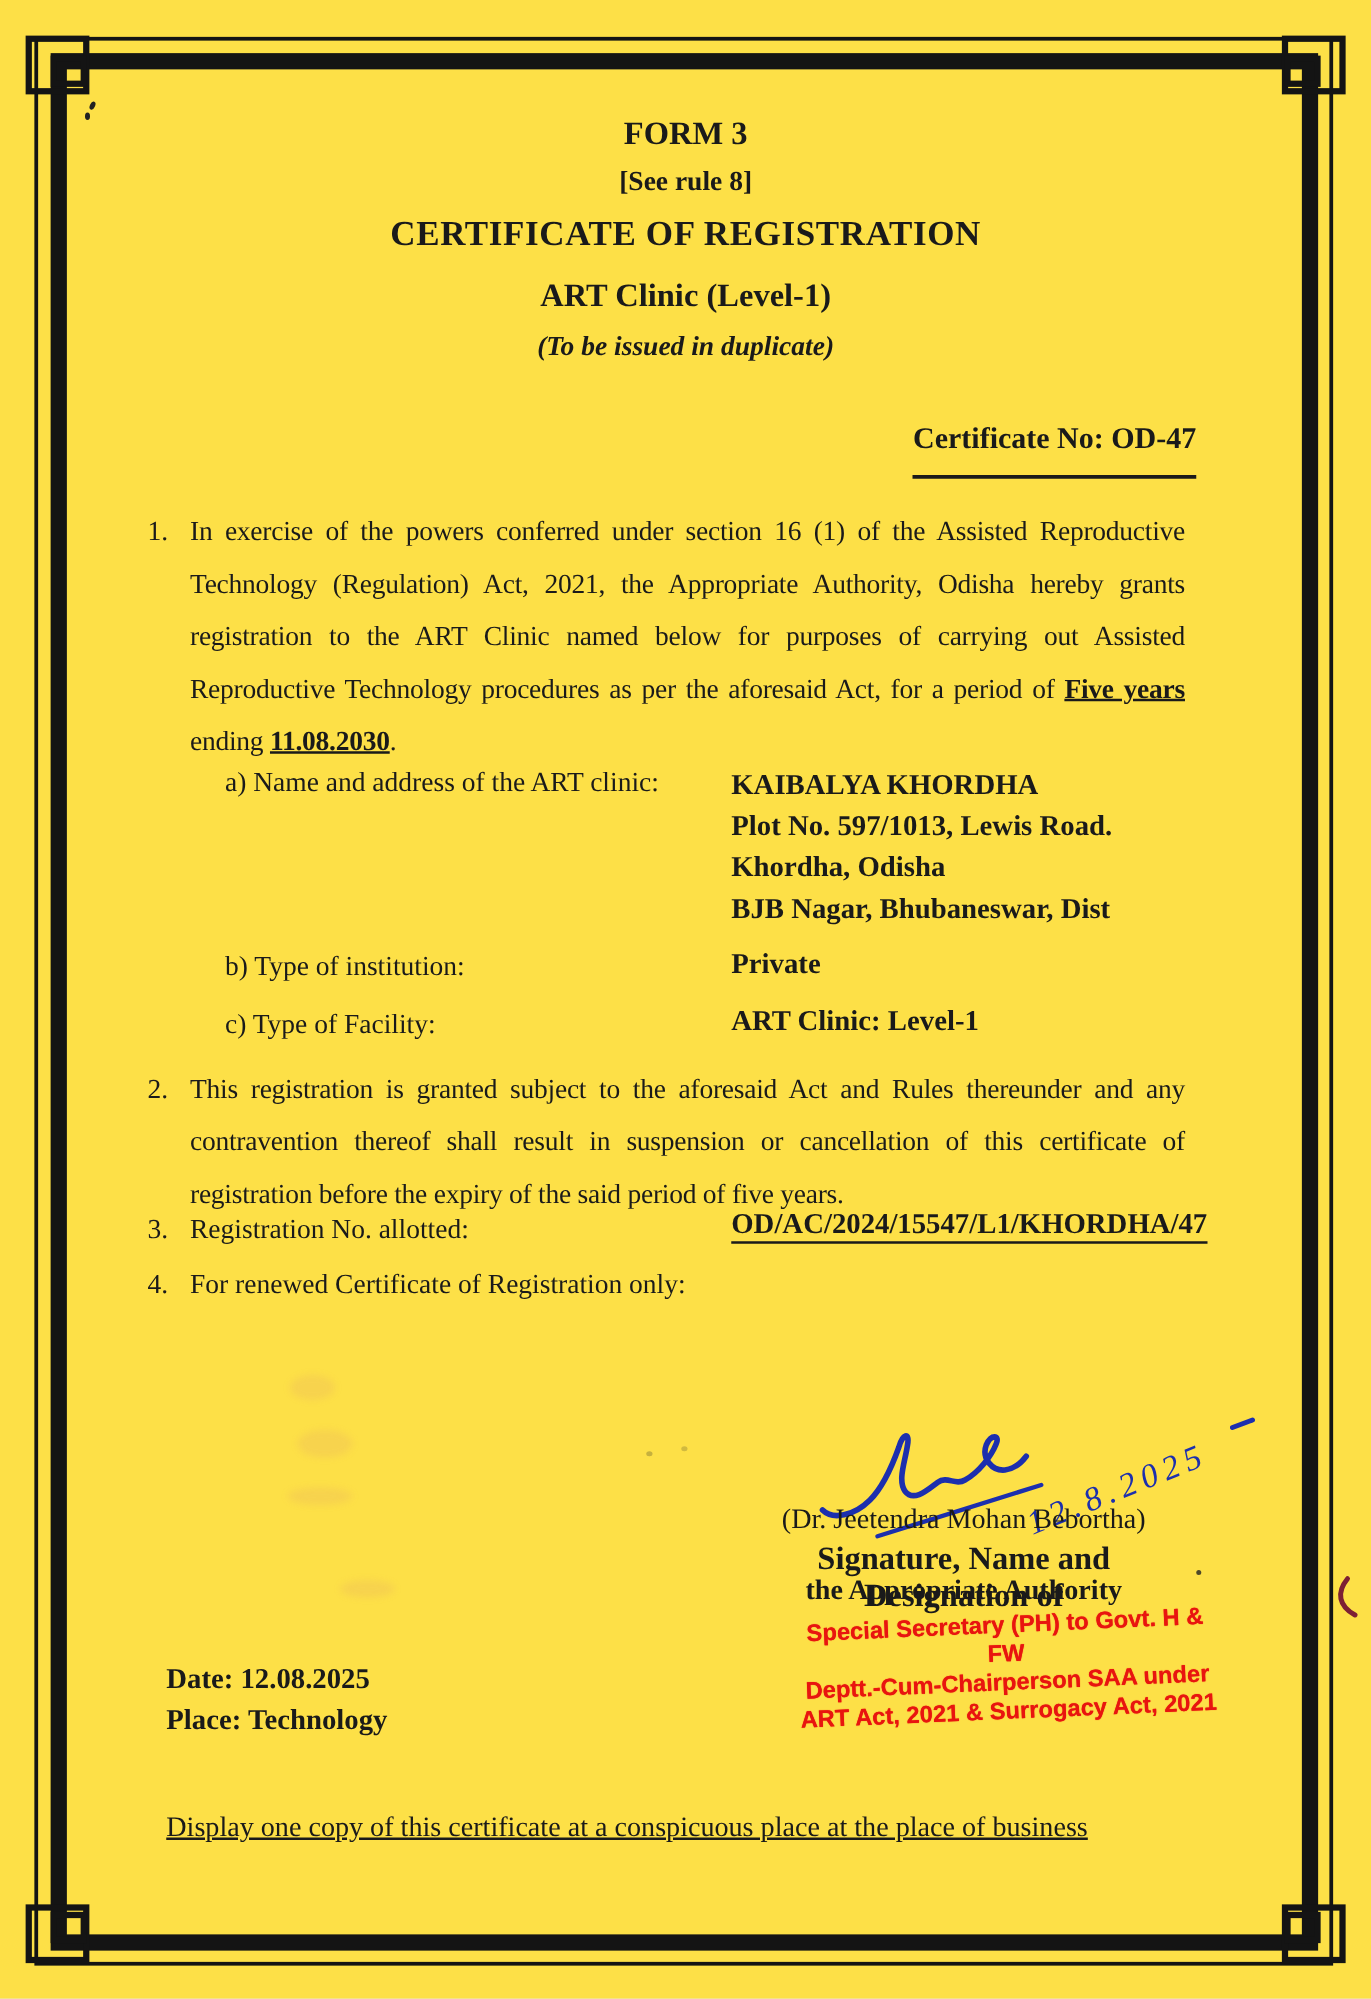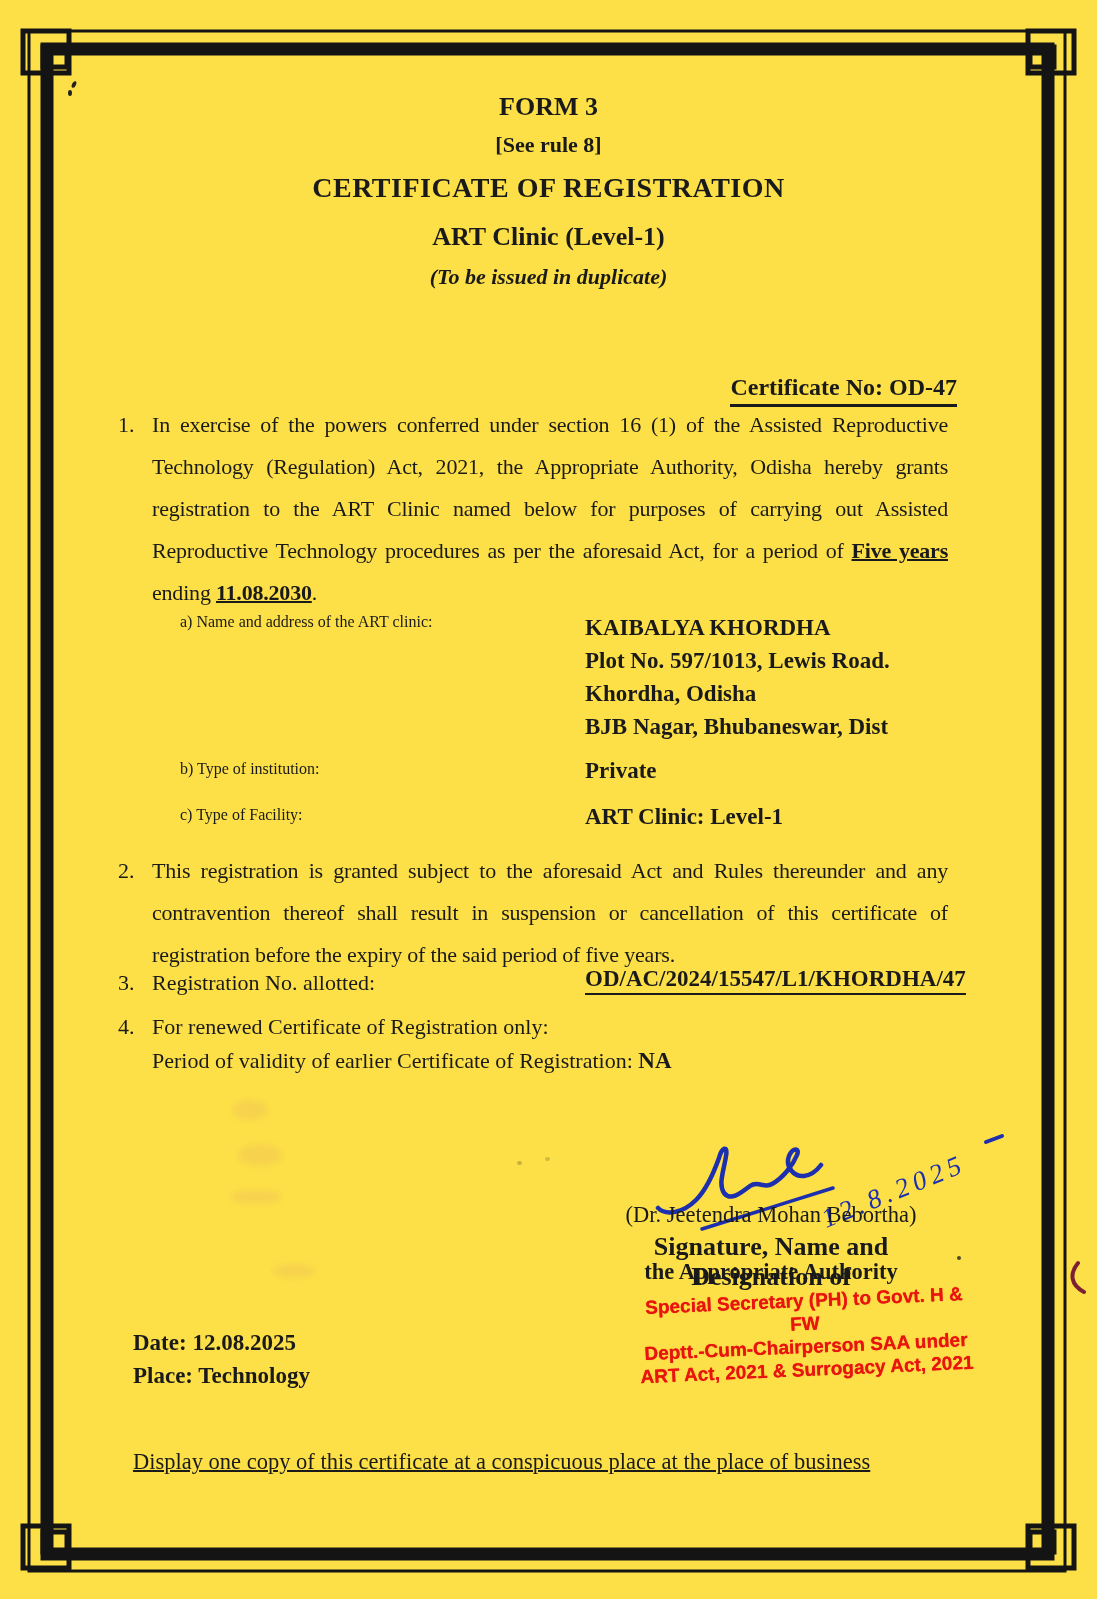--- a/index.html
+++ b/index.html
@@ -11,27 +11,27 @@
   .abs{position:absolute;}
   .b{font-weight:bold;}
   .frame-svg{position:absolute;left:0;top:0;width:1097px;height:1599px;pointer-events:none;}
   
   .hline{left:0;width:100%;text-align:center;font-weight:bold;}
   .form-no{top:92px;font-size:26px;}
   .rule-ref{top:132px;font-size:22px;}
   .cert-title{top:172px;font-size:28px;letter-spacing:.5px;}
   .cert-sub{top:222px;font-size:26px;}
   .dup-note{top:264px;font-size:22px;font-style:italic;}
-  .cert-no{top:338px;right:140px;font-size:24px;font-weight:bold;border-bottom:3px solid #1a1a1a;padding-bottom:3px;margin-top:36px;}
+  .cert-no{top:338px;right:140px;font-size:24px;font-weight:bold;border-bottom:3px solid #1a1a1a;padding-bottom:15px;}
   
   .clause{display:flex;font-size:22px;line-height:42px;}
   .clause-no{flex:none;width:34px;}
   .clause-txt{flex:1;text-align:justify;letter-spacing:-.2px;}
   .emph{font-weight:bold;text-decoration:underline;text-decoration-thickness:2px;}
-  .sub-label{font-size:16px;}
+  .sub-label{font-size:22px;}
   .sub-value{font-size:23px;font-weight:bold;}
   .addr{line-height:33px;width:390px;}
   .regno{font-size:23px;font-weight:bold;border-bottom:2.5px solid #1a1a1a;padding-bottom:1px;}
   
   .sig-center{left:596px;width:350px;text-align:center;}
   .auth-name{top:1202px;font-size:22.5px;}
   .desig1{top:1232px;font-size:26px;font-weight:bold;}
   .desig2{top:1259px;font-size:22.5px;font-weight:bold;}
   .stamp{
     left:633px;top:1289px;width:345px;text-align:center;
@@ -102,23 +102,20 @@
   <div class="abs clause" style="left:118px;top:966px;width:830px;line-height:34px;">
     <span class="clause-no">3.</span>
     <span>Registration No. allotted:</span>
   </div>
   <div class="abs regno" style="left:585px;top:966px;">OD/AC/2024/15547/L1/KHORDHA/47</div>
 
   <div class="abs clause" style="left:118px;top:1010px;width:830px;line-height:34px;">
     <span class="clause-no">4.</span>
     <span>For renewed Certificate of Registration only:</span>
   </div>
-  <div class="abs" style="left:152px;top:1048px;font-size:22px;">
-    <span>Period of validity of earlier Certificate of Registration: </span><span class="b" style="font-size:23px;">NA</span>
-  </div>
 
   <svg class="abs" style="left:650px;top:1126px;" width="370" height="112" viewBox="0 0 370 112">
     <g fill="none" stroke="#1c2fae" stroke-linecap="round" stroke-linejoin="round">
       <path stroke-width="4.5" d="M 8 82 C 16 90, 33 87, 46 74 C 57 63, 64 46, 69 32 C 72 21, 78 19, 76 30 C 74 44, 68 58, 74 67 C 81 76, 92 66, 100 60 C 108 54, 114 63, 122 58 C 133 52, 143 39, 147 29 C 150 22, 143 21, 139 30 C 135 41, 144 51, 154 50 C 162 49, 168 43, 171 39"></path>
       <path stroke-width="3.5" d="M 52 103 L 183 62"></path>
       <path stroke-width="4" d="M 336 16 L 352 10"></path>
     </g>
     <text transform="translate(176 102) rotate(-22)" font-family="Liberation Serif, serif" font-style="italic" font-size="27" letter-spacing="5" fill="#1c2fae">12.8.2025</text>
   </svg>
 

